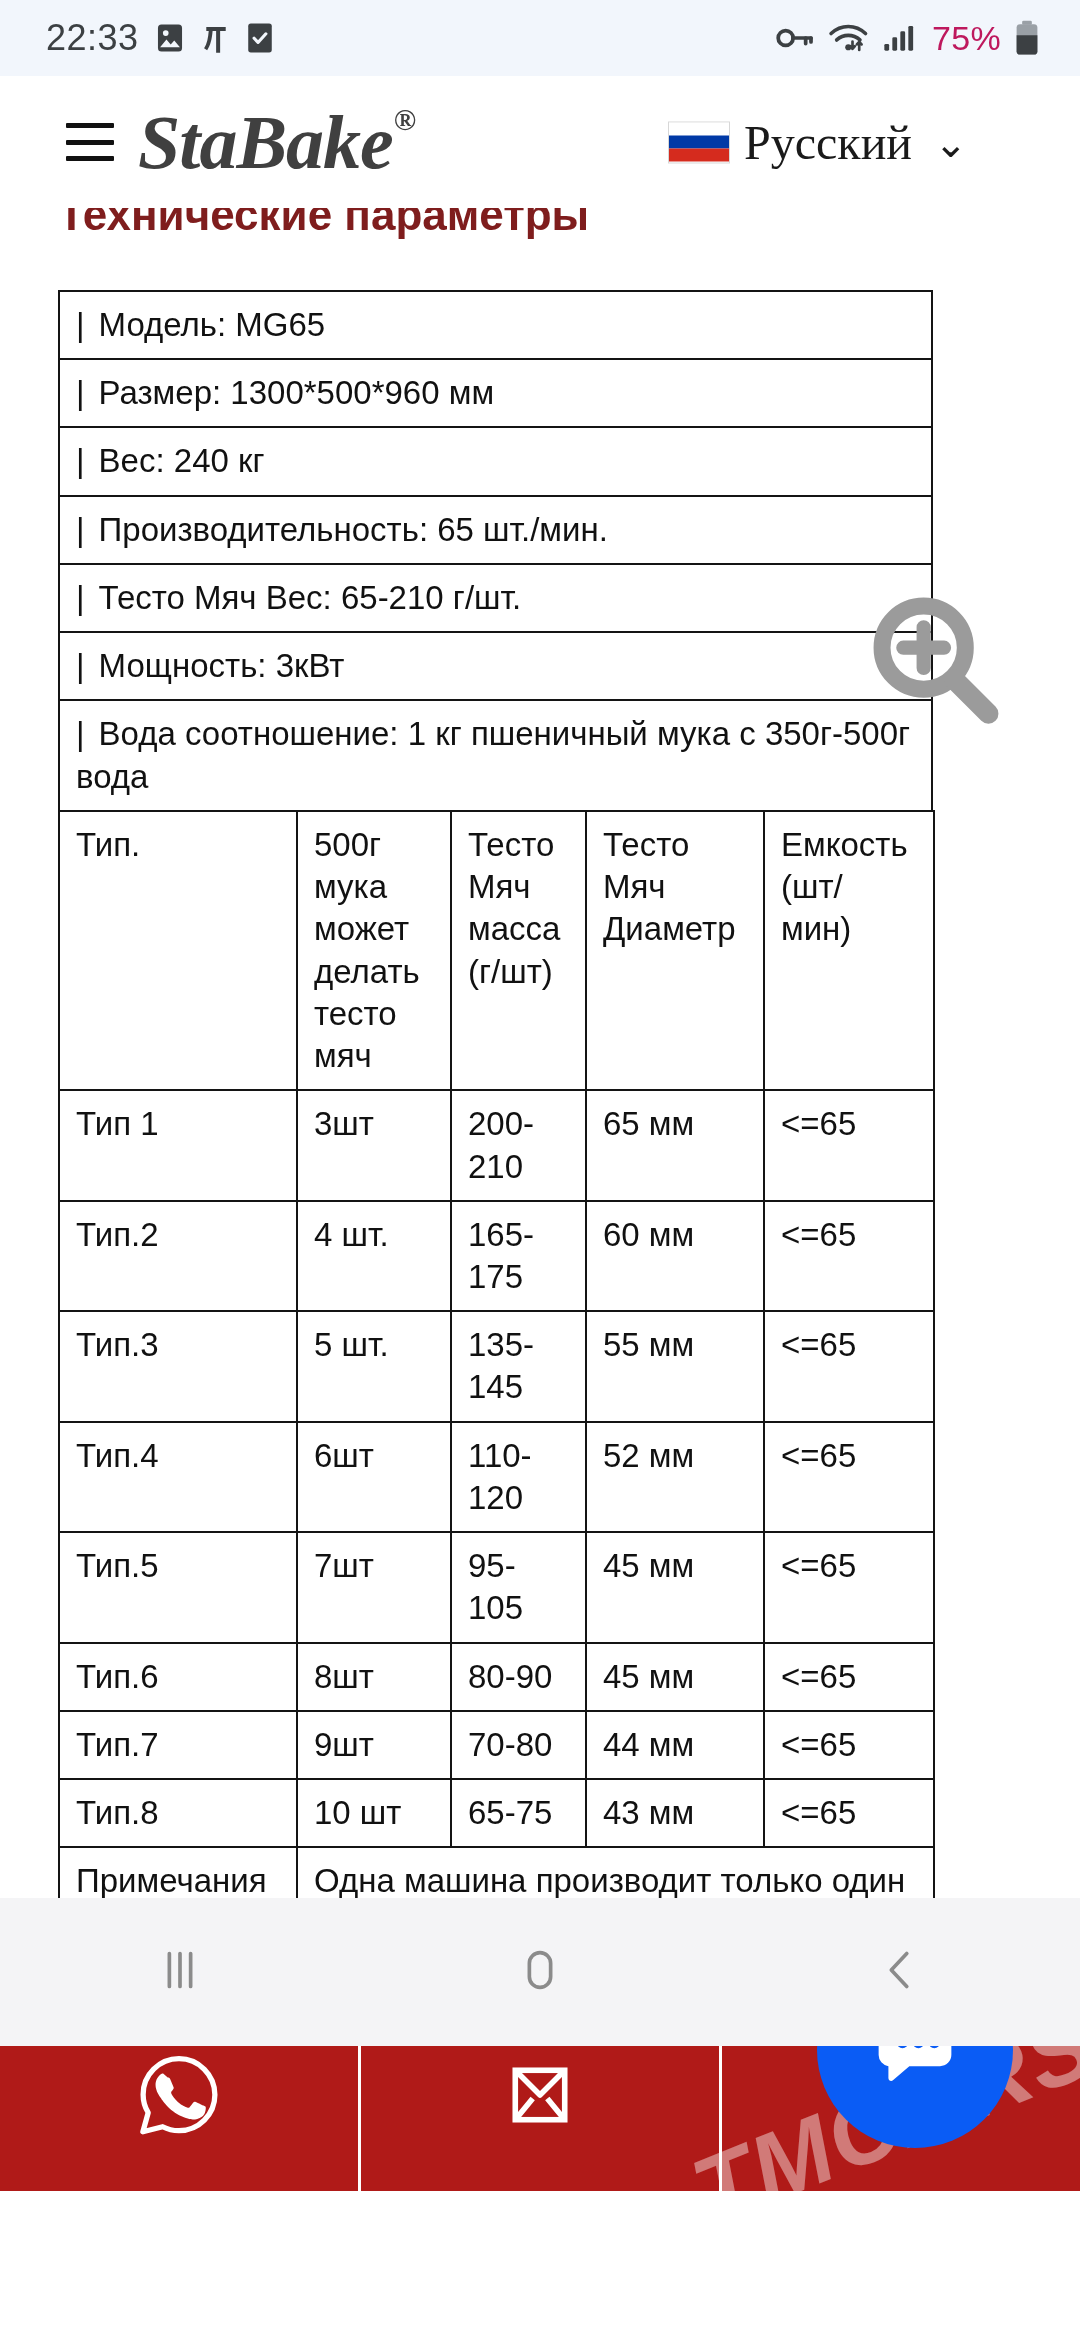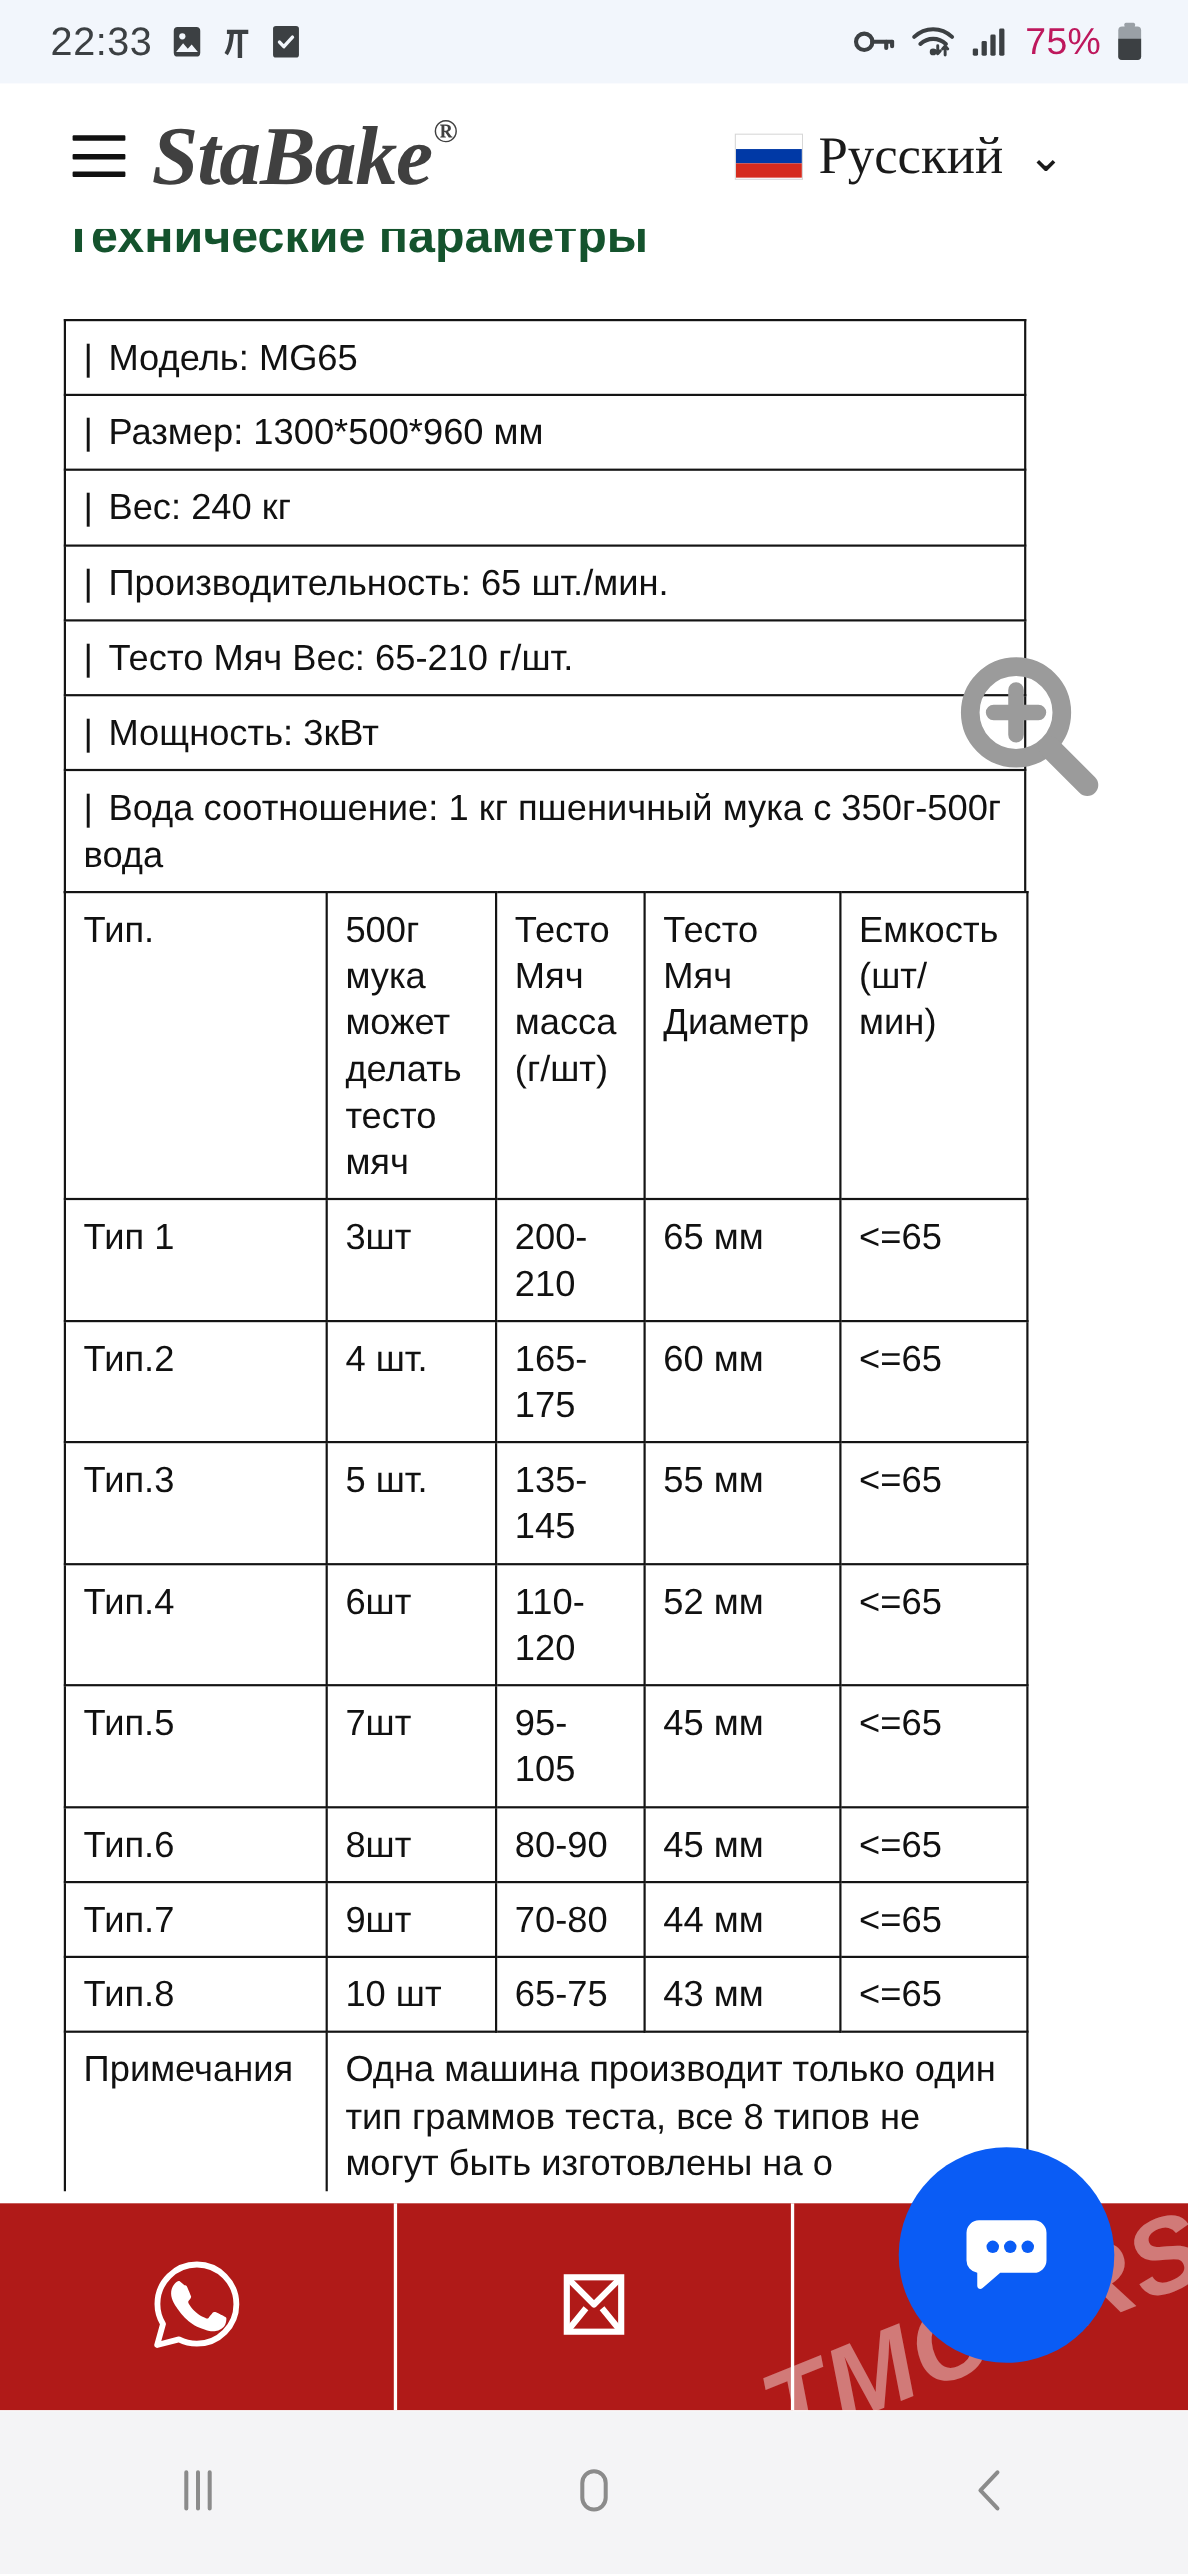--- a/index.html
+++ b/index.html
@@ -7,21 +7,21 @@
     width: 1080px;
     height: 2340px;
     overflow: hidden;
     background: #ffffff;
     font-family: "Liberation Sans", sans-serif;
   }
 
   .phone {
     position: relative;
     width: 1080px;
-    height: 2340px;
+    height: 2046px;
     background: #ffffff;
   }
 
   
   .statusbar {
     position: absolute;
     top: 0; left: 0;
     width: 1080px; height: 76px;
     background: #f2f6fc;
     display: flex;
@@ -133,21 +133,21 @@
     width: 1080px;
     height: 1784px;
     background: #ffffff;
     overflow: hidden;
   }
   .section-title {
     position: absolute;
     top: -18px; left: 58px;
     font-size: 44px;
     font-weight: bold;
-    color: #14532d;
+    color: #7f1d1d;
     white-space: nowrap;
   }
 
   
   .tbl-wrap {
     position: absolute;
     top: 82px;
     left: 58px;
     width: 875px;
   }

